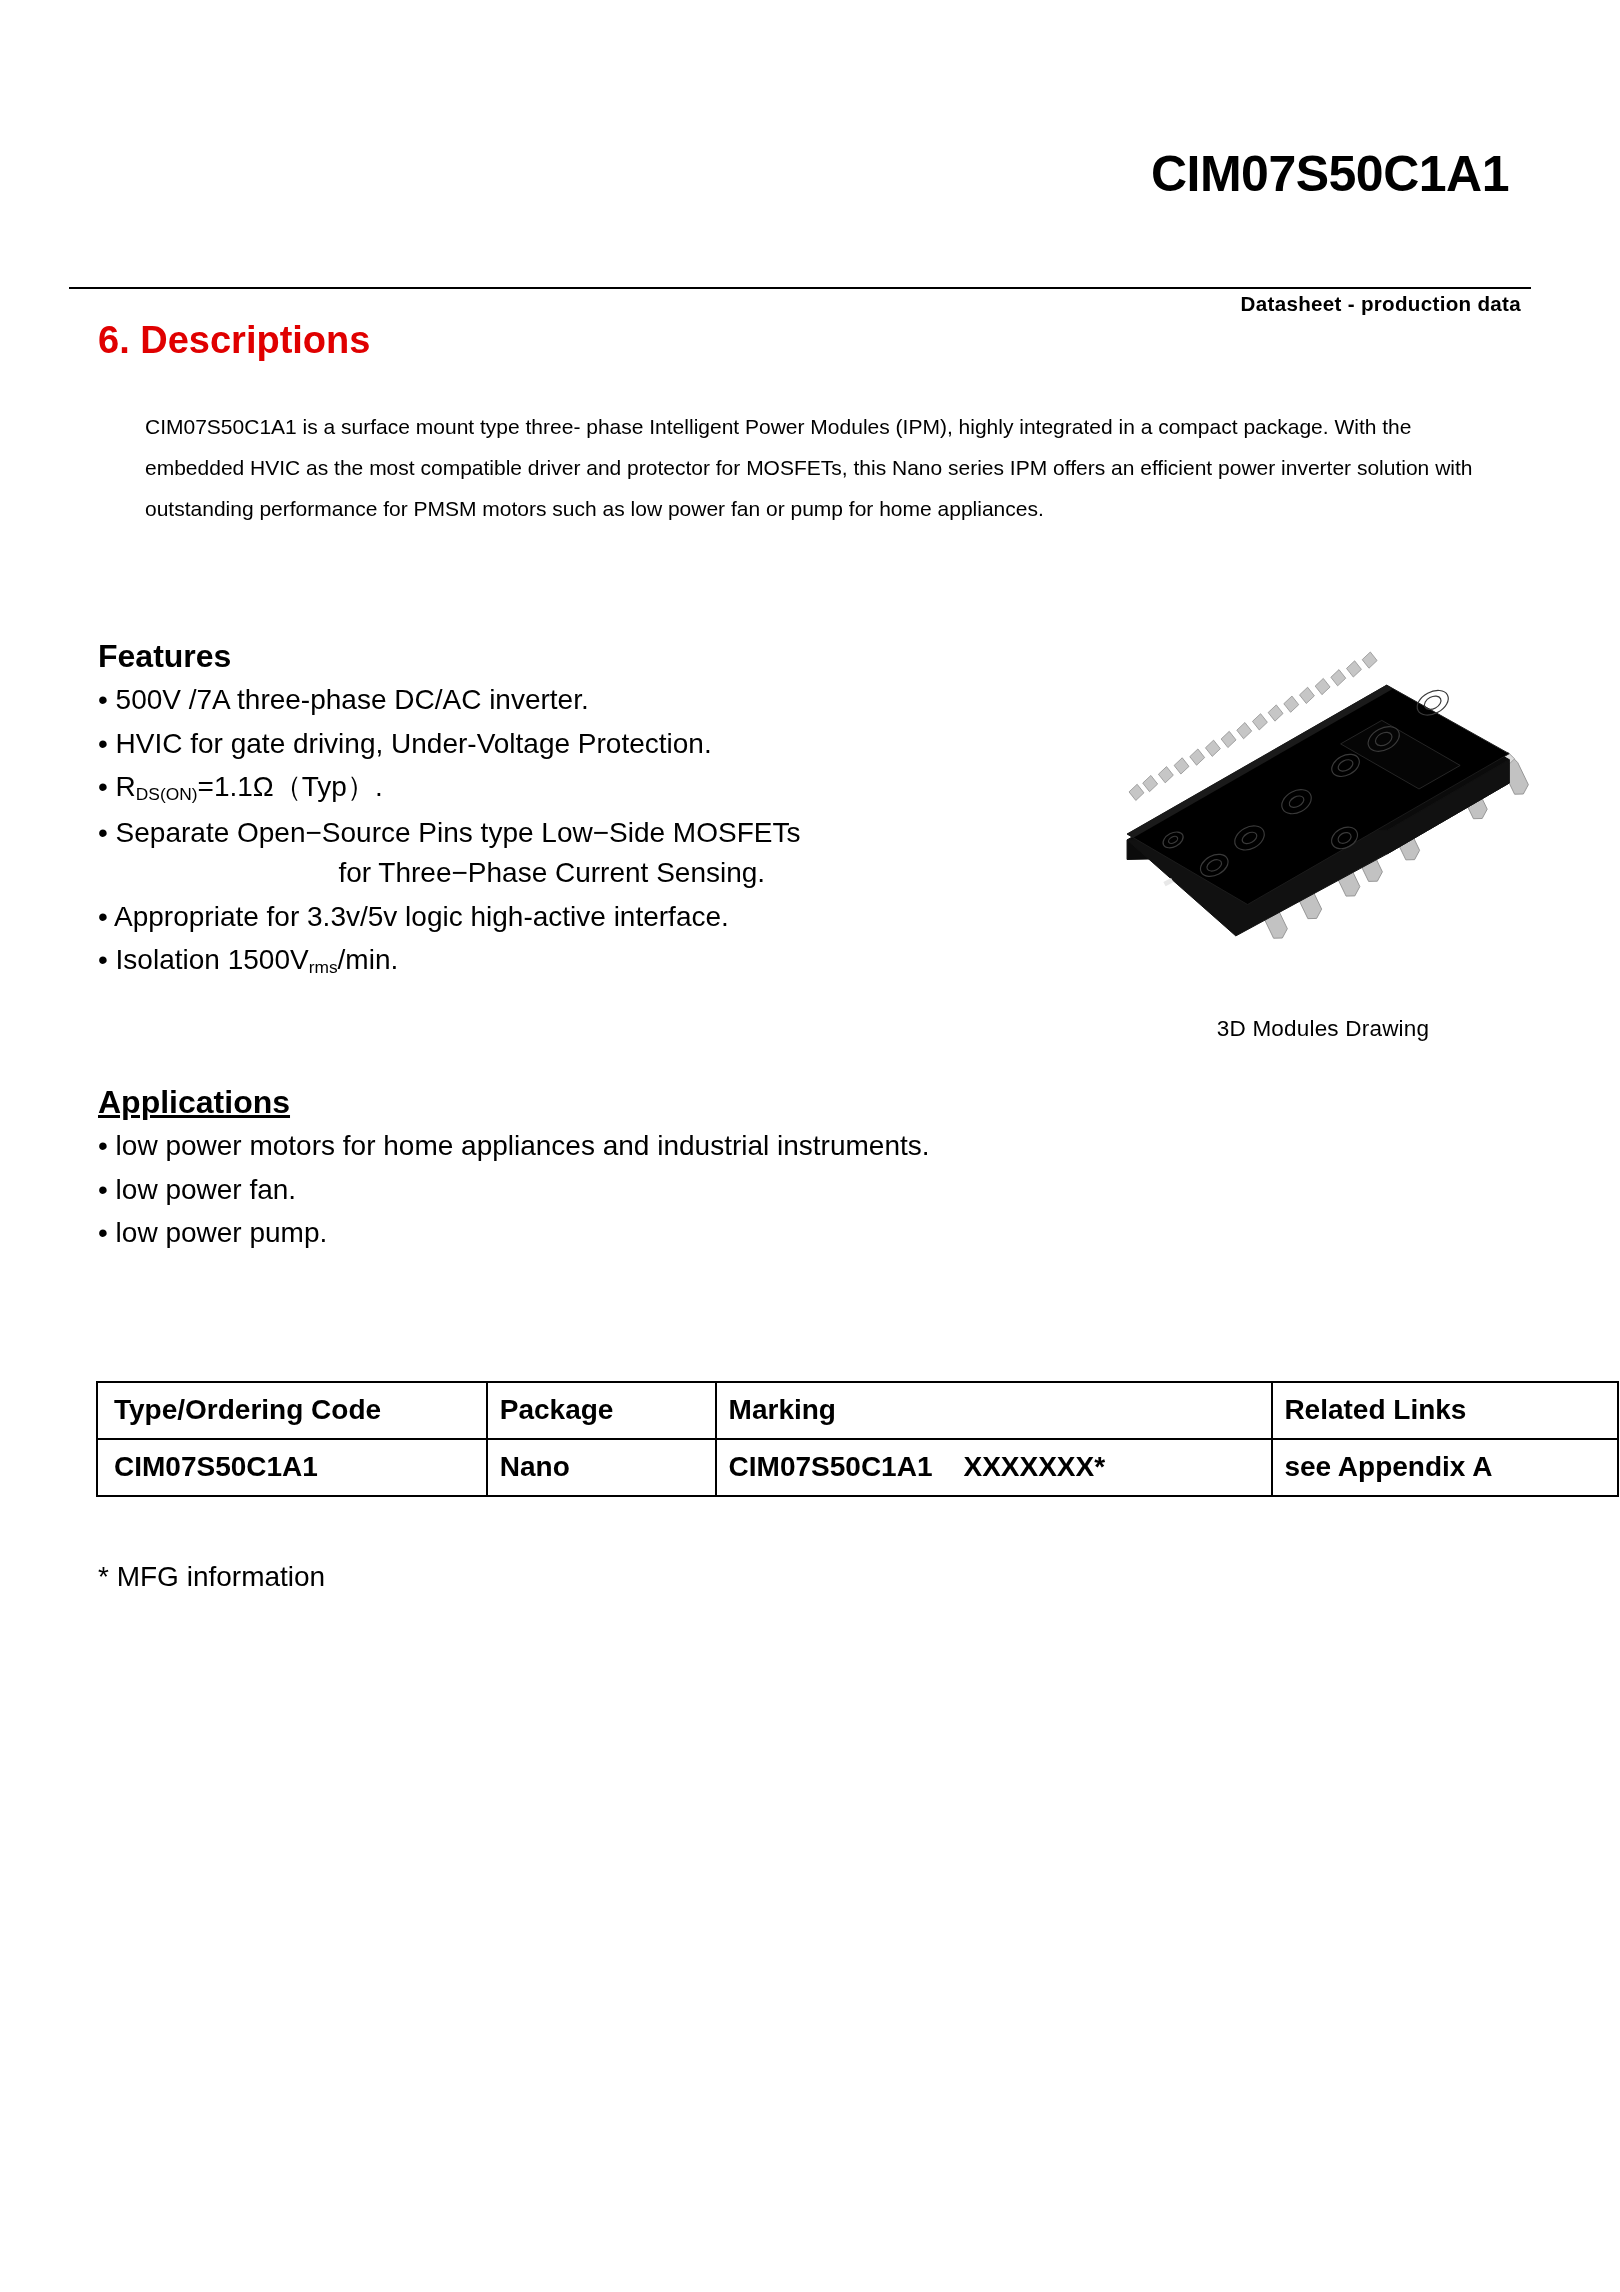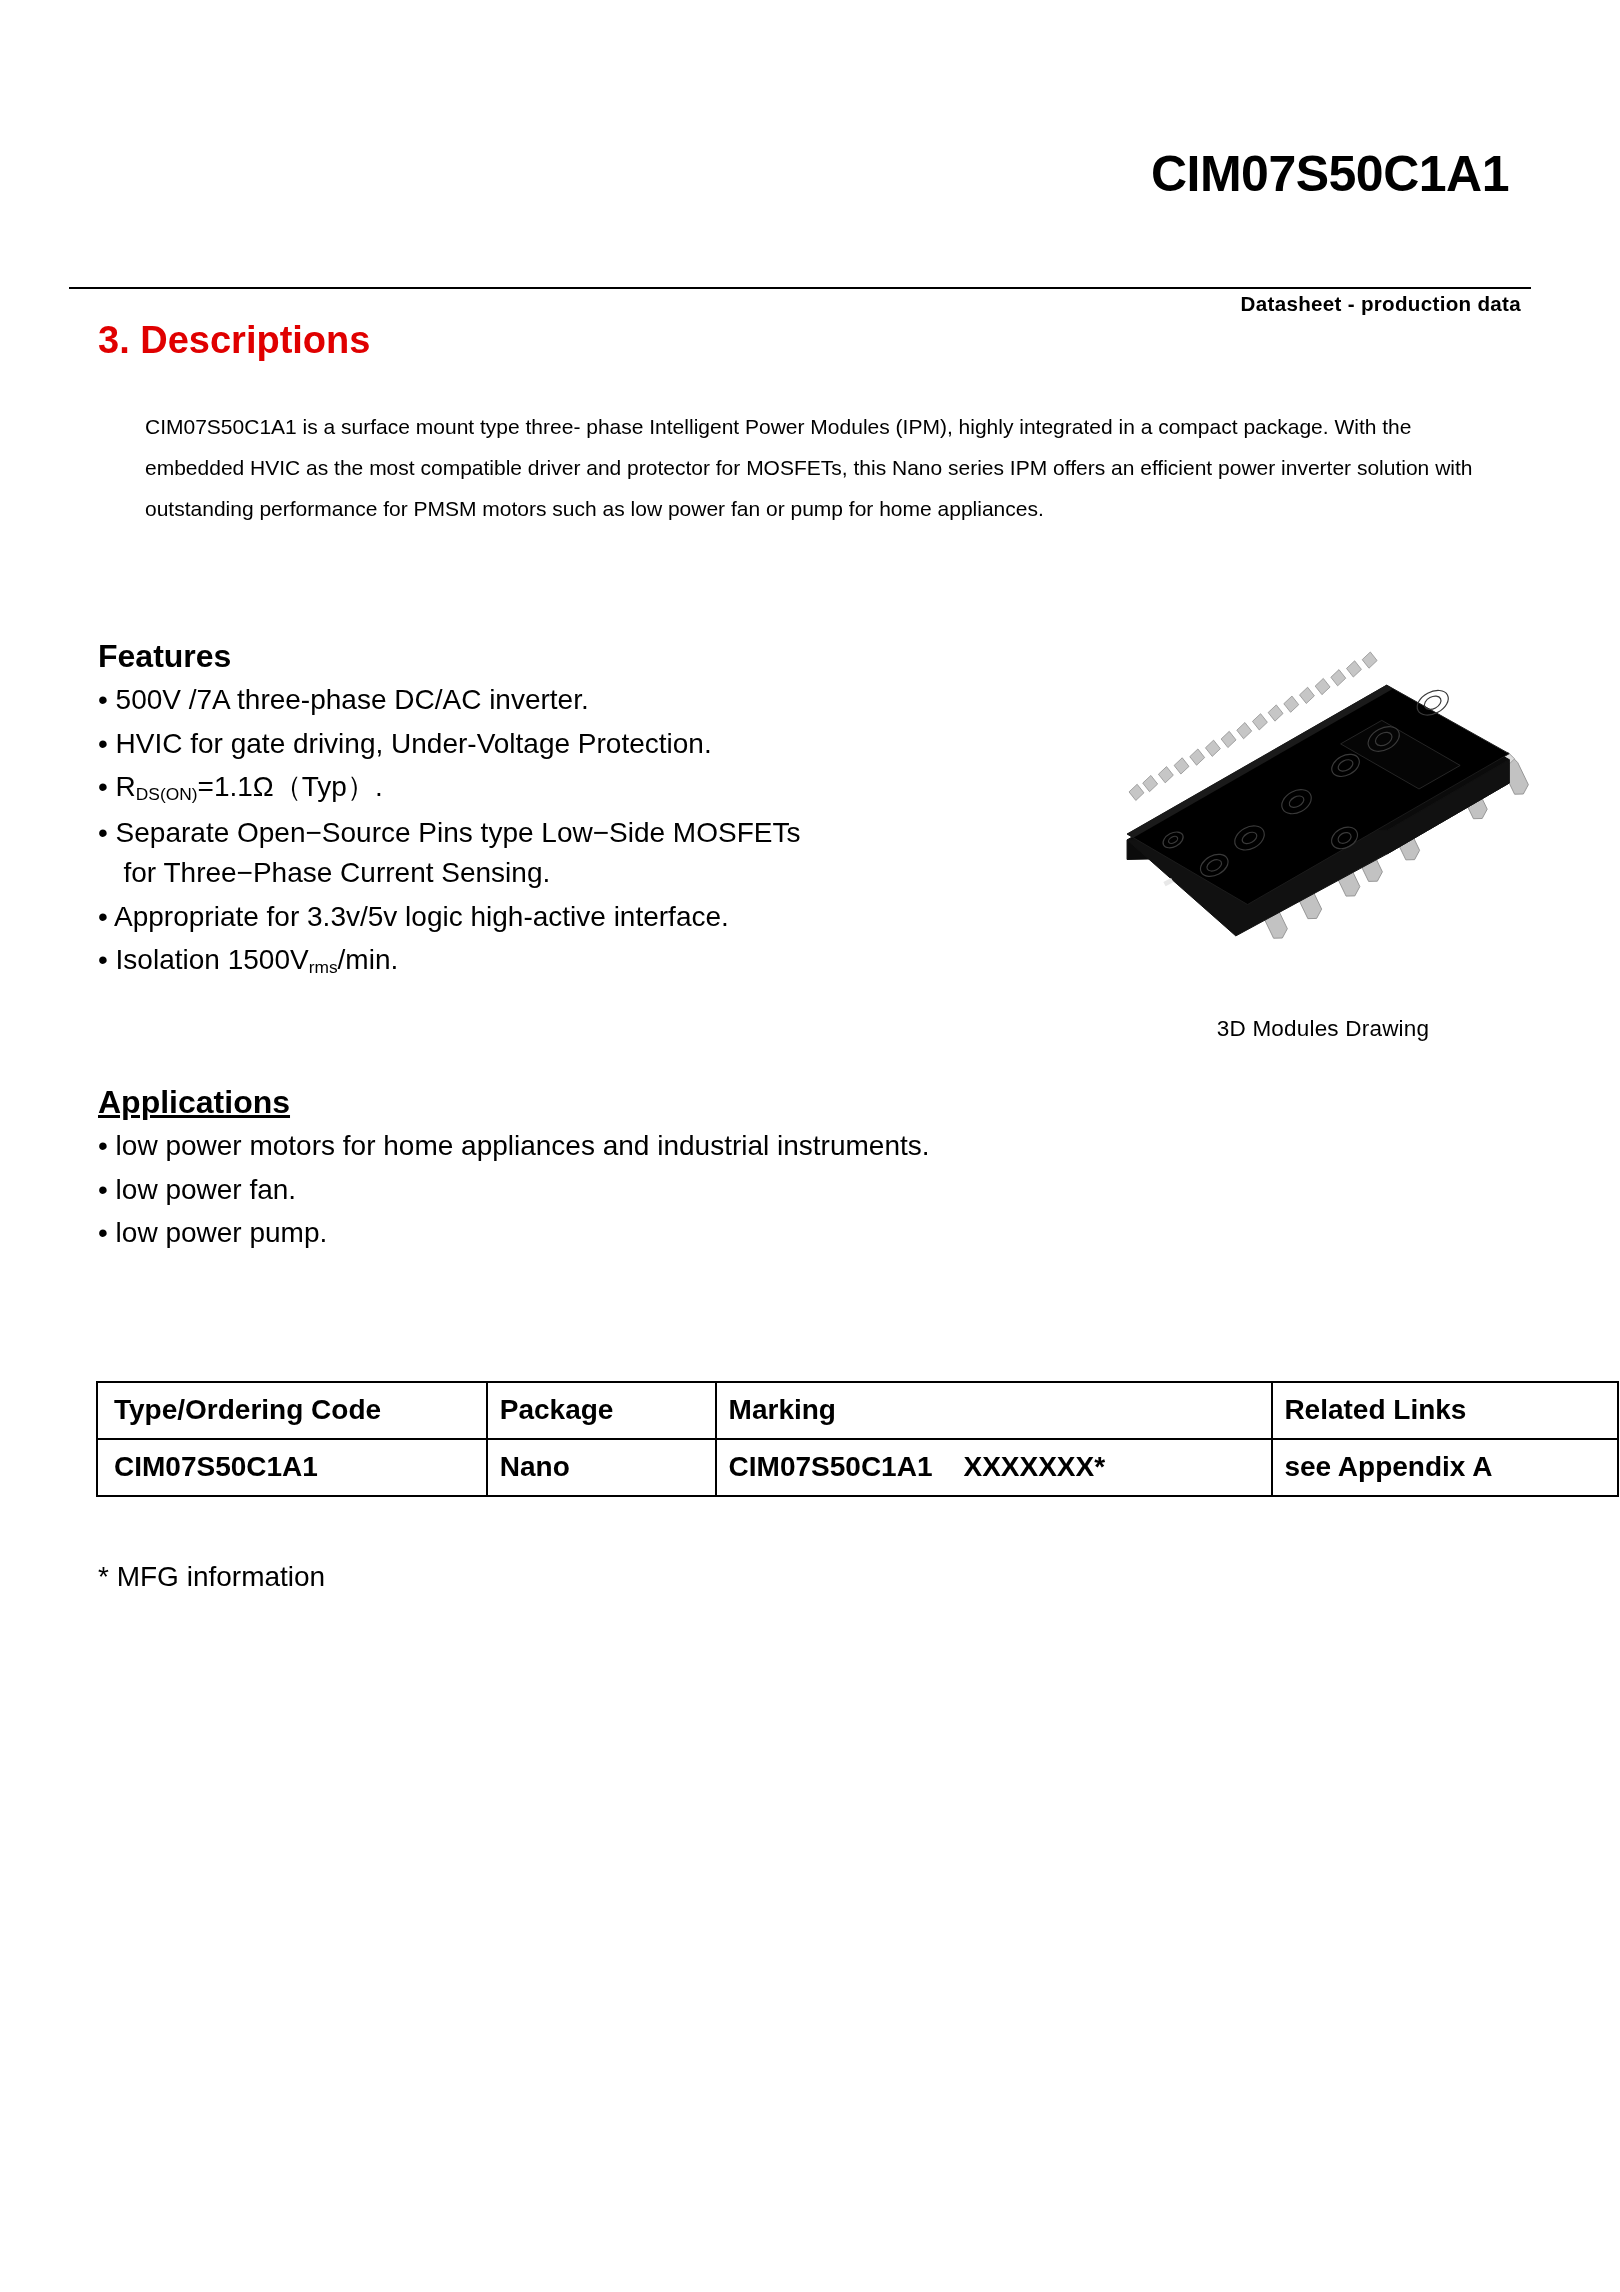--- a/index.html
+++ b/index.html
@@ -104,20 +104,21 @@
     line-height: 1;
   }
   .features-list .bullet-row {
     display: block;
     margin: 0 0 15.7px 0;
     white-space: nowrap;
   }
   .features-list .bullet-row.cont {
     padding-left: 25.5px;
     margin-top: -3.9px;
+    text-align: center;
   }
   .dot { letter-spacing: 0; }
   sub { font-size: 0.62em; vertical-align: -0.22em; }
 
   
   .applications-heading {
     position: absolute;
     left: 98px;
     top: 1086px;
     font-size: 32px;
@@ -194,21 +195,21 @@
 </style>
 </head>
 <body>
 
 <div class="page">
 
   <div class="doc-title">CIM07S50C1A1</div>
   <div class="header-rule"></div>
   <div class="doc-kind">Datasheet  -  production data</div>
 
-  <div class="section-heading">3. Descriptions</div>
+  <div class="section-heading">6. Descriptions</div>
 
   <div class="description">CIM07S50C1A1 is a surface mount type three- phase Intelligent Power Modules (IPM), highly integrated in a compact package. With the embedded HVIC as the most compatible driver and protector for MOSFETs, this Nano series IPM offers an efficient power inverter solution with outstanding performance for PMSM motors such as low power fan or pump for home appliances.</div>
 
   <div class="features-heading">Features</div>
   <div class="features-list">
     <span class="bullet-row">
       <span class="dot">•</span>
       <span>500V /7A three-phase DC/AC inverter.</span>
     </span>
     <span class="bullet-row">

